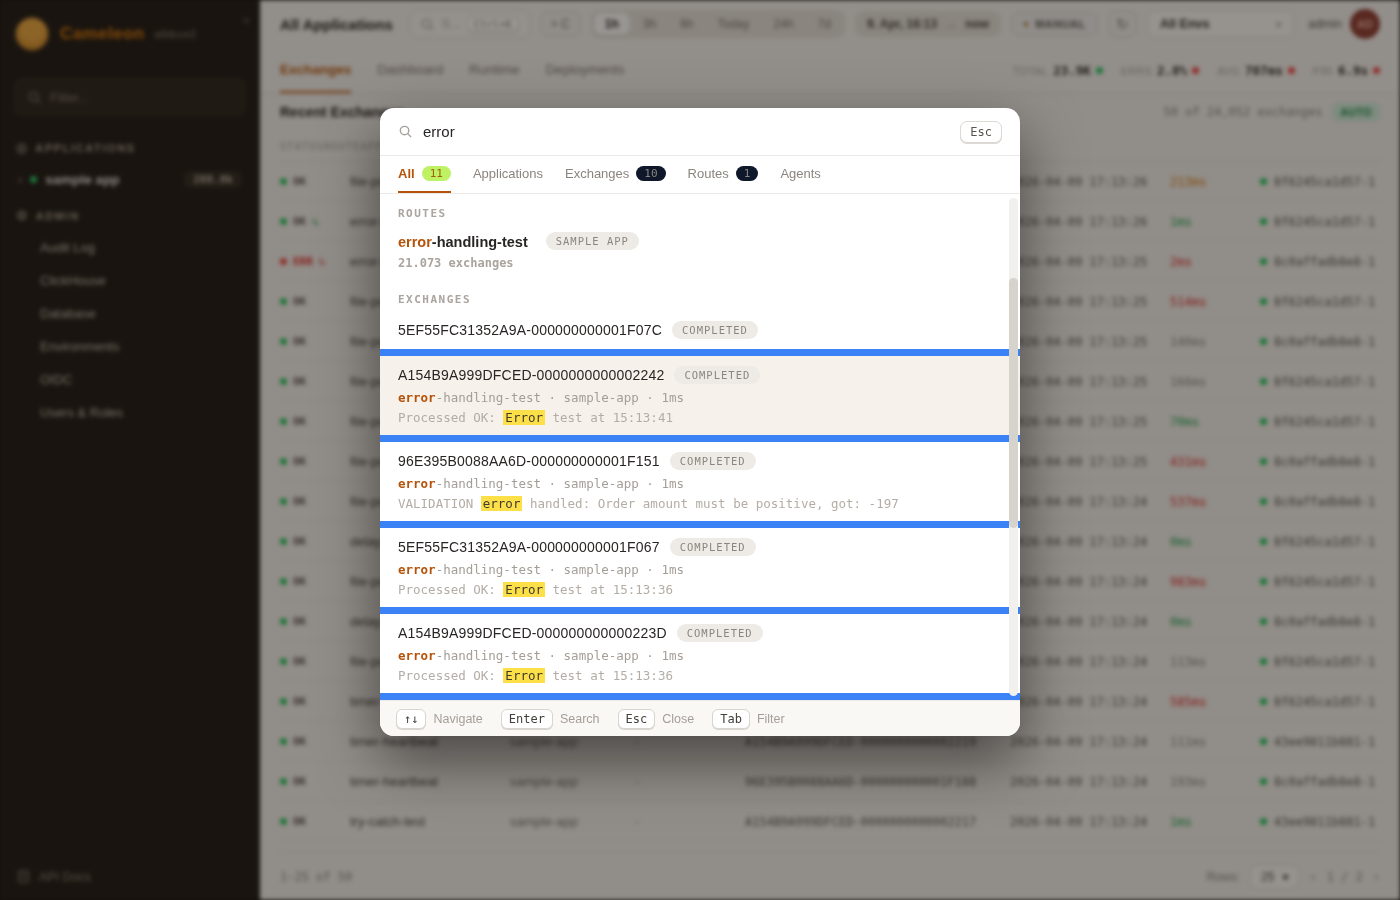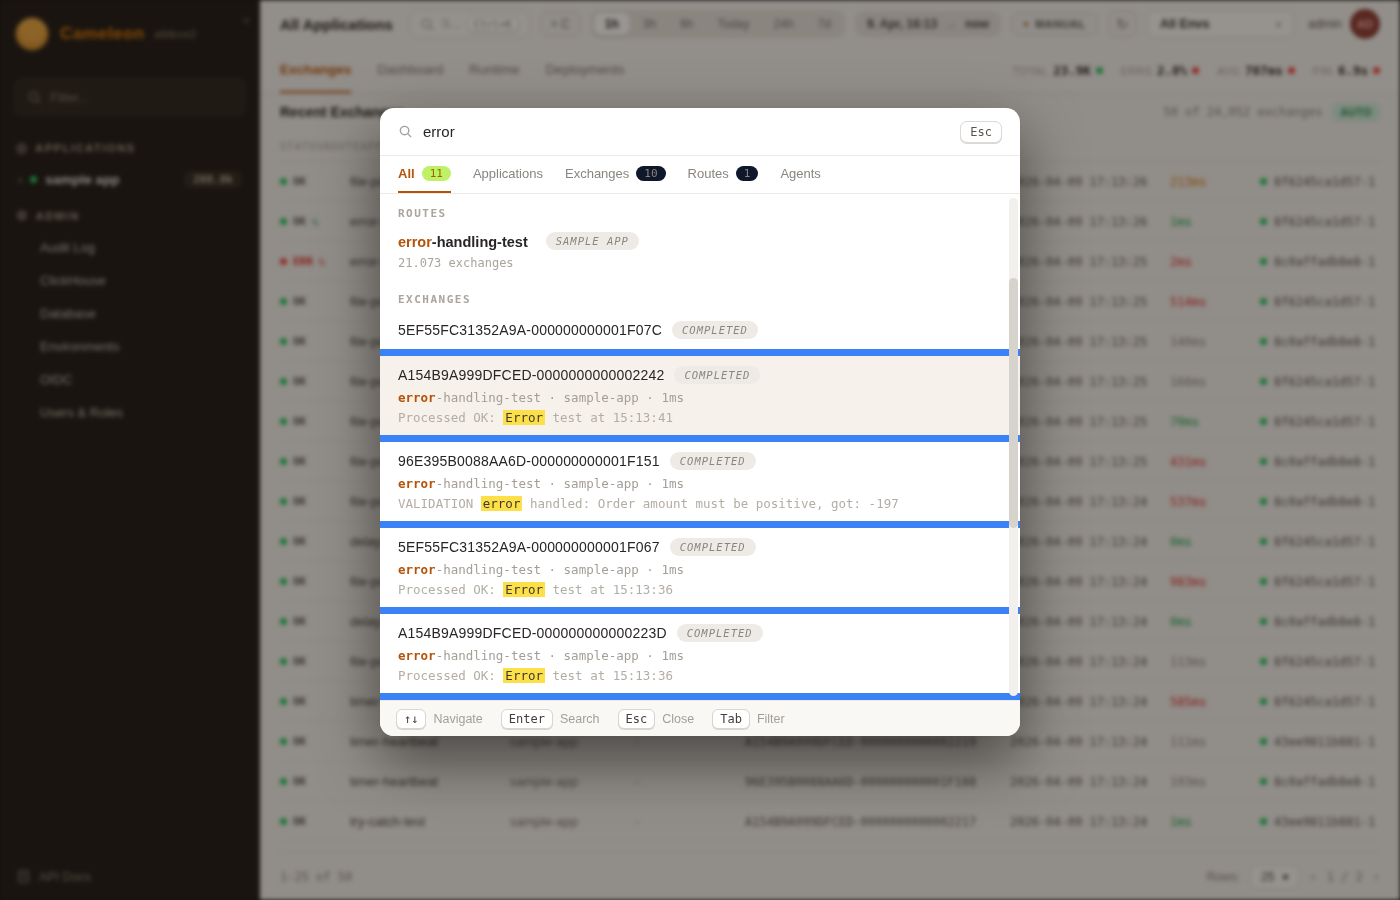--- a/index.html
+++ b/index.html
@@ -129,22 +129,22 @@
   .m-badge:empty { display:none; }
   .m-tab.active .m-badge { background:#bef264; color:#a16207; }
   .m-results { flex:1; overflow:hidden; position:relative; }
   .m-section { padding:13px 18px 5px; font-family:"DejaVu Sans Mono", monospace; font-size:11px;
     letter-spacing:1.5px; color:#aaa49d; font-weight:700; }
   .m-route { padding:7px 18px 10px; }
   .title-line { display:flex; align-items:flex-end; gap:18px; }
   .r-title { font-size:14.5px; color:#292524; font-weight:600; }
   .match { color:#b45309; }
   .pill { font-family:"DejaVu Sans Mono", monospace; font-size:10.5px; letter-spacing:1px;
-    color:#8a857f; background:#eeebe6; border-radius:10px; padding:3px 10px; white-space:nowrap;font-style:italic; }
-  .r-meta { margin-top:6px; font-family:"DejaVu Sans Mono", monospace; font-size:12px; color:#aaa49d; }
+    color:#8a857f; background:#eeebe6; border-radius:10px; padding:3px 10px; white-space:nowrap; }
+  .r-meta { margin-top:6px; font-family:"DejaVu Sans Mono", monospace; font-size:12px; color:#aaa49d;font-weight:bold; }
   .m-item { padding:10px 18px; border-bottom:7px solid #3b82f6; }
   .m-item.selected { background:#f6f1ea; }
   .i-title { display:flex; gap:10px; align-items:center; font-size:14px; color:#292524;
     letter-spacing:.2px; font-weight:500; }
   .i-meta { margin-top:6px; font-family:"DejaVu Sans Mono", monospace; font-size:12.5px; color:#a49e97; }
   .i-meta .match { font-weight:700; }
   .i-msg { margin-top:5px; font-family:"DejaVu Sans Mono", monospace; font-size:12.5px; color:#b3ada6; }
   .i-msg mark { background:#fde047; color:#3f3a33; padding:0 2px; }
   .sb-track { position:absolute; right:2px; top:4px; bottom:4px; width:9px; background:#f2f0ec; border-radius:5px; }
   .sb-thumb { position:absolute; right:2px; top:84px; width:9px; height:250px; background:#d6d2cc; border-radius:5px; }

